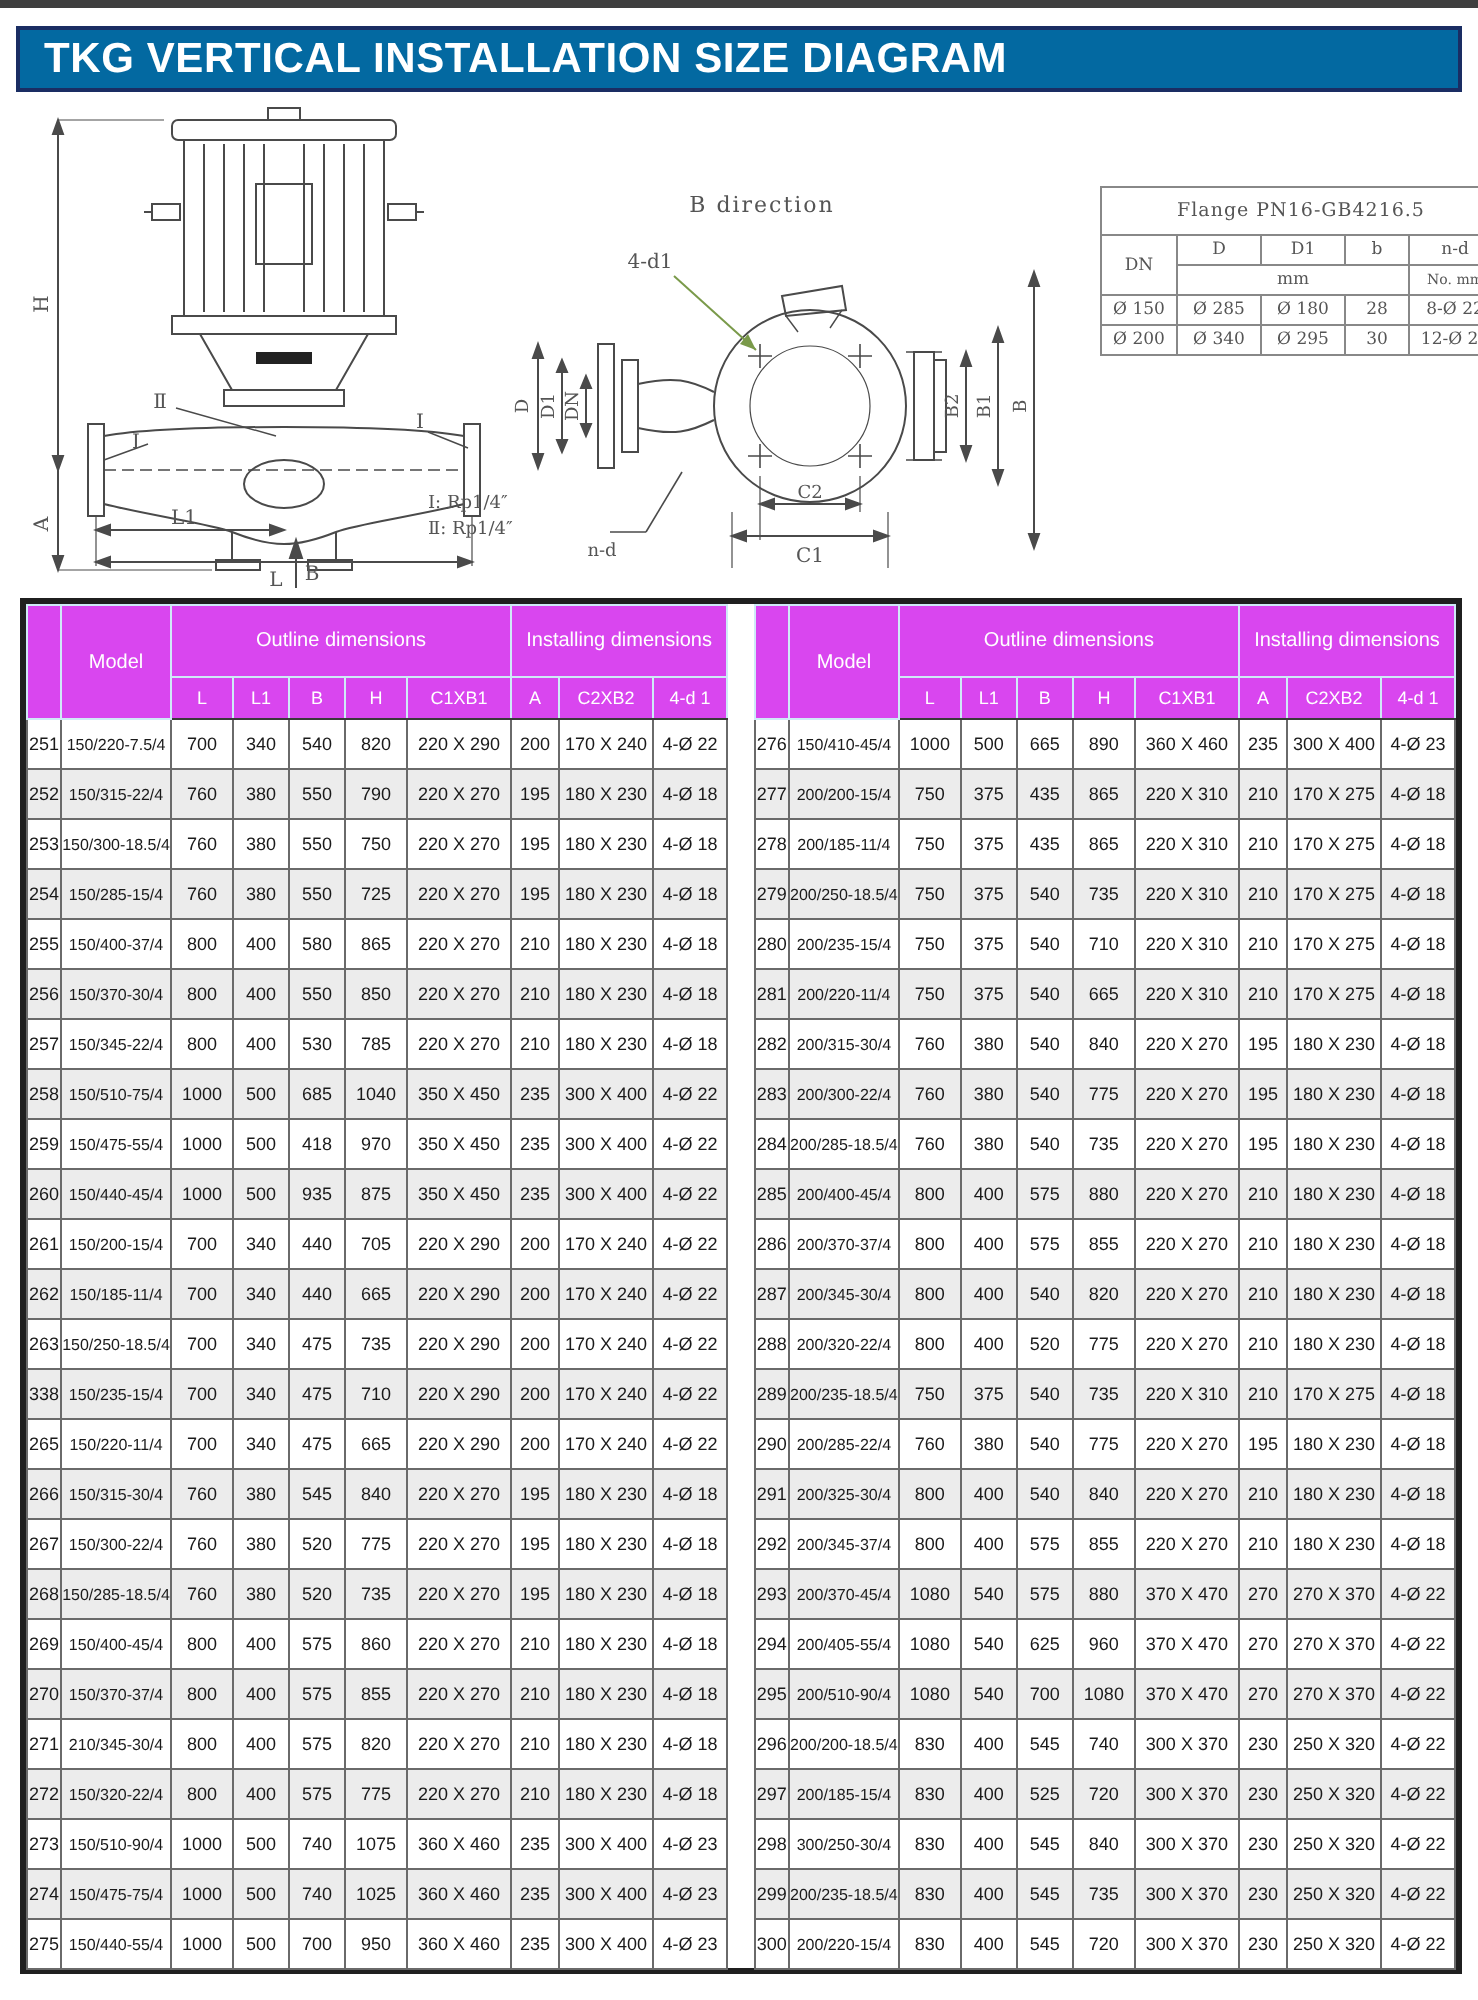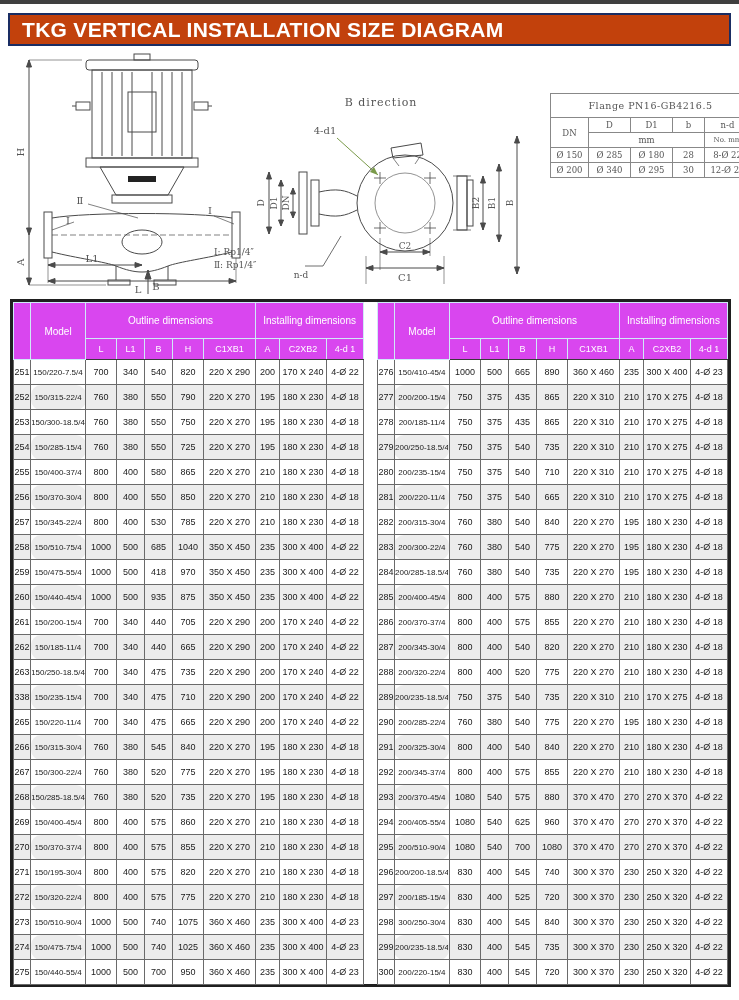--- a/index.html
+++ b/index.html
@@ -4,21 +4,21 @@
 <style>
   * { box-sizing: border-box; }
   html,body { margin:0; padding:0; }
   body {
     width:739px; height:1000px; position:relative; background:#ffffff;
     font-family:"Liberation Sans", sans-serif; color:#1a1a1a;
   }
   .top-line { position:absolute; left:0; top:0; width:739px; height:4px; background:#3f3f3f; }
   .title-bar {
     position:absolute; left:8px; top:13px; width:723px; height:33px;
-    background:#c2410c; border:2px solid #1a2d63; display:flex; align-items:center;
+    background:#0369a1; border:2px solid #1a2d63; display:flex; align-items:center;
     padding-left:12px; color:#ffffff; font-size:21px; font-weight:bold; letter-spacing:.3px;
   }
   
   .pump-svg { position:absolute; left:16px; top:52px; }
   .bdir-svg { position:absolute; left:253px; top:88px; }
   svg text { font-family:"DejaVu Serif", serif; fill:#555; }
   .rp-notes {
     position:absolute; left:214px; top:246px; font-family:"DejaVu Serif", serif;
     font-size:9px; color:#555; line-height:13px; white-space:nowrap;
   }
@@ -40,21 +40,21 @@
   table.dim th {
     background:#d946ef; color:#ffffff; font-weight:normal; border:1px solid #cfeaf7;
     overflow:hidden; padding:0;
   }
   table.dim tr.h1 th { font-size:10px; height:36px; }
   table.dim tr.h2 th { font-size:9px; height:21px; border-bottom:1px solid #3a3a3a; }
   table.dim td {
     border:1px solid #6a6a6a; text-align:center; height:25px; padding:0;
     white-space:nowrap; overflow:hidden;
   }
-  table.dim td[data-name="model-cell"] { font-size:8px;border-radius:10px; }
+  table.dim td[data-name="model-cell"] { font-size:8px; }
   table.dim tbody tr:nth-child(even) td { background:#ececec; }
 </style>
 </head>
 <body>
 
 <div class="top-line" data-name="page-top-rule"></div>
 
 <div class="title-bar" data-name="page-title-bar">
   <span data-name="page-title">TKG VERTICAL INSTALLATION SIZE DIAGRAM</span>
 </div>
@@ -508,21 +508,21 @@
           <td data-name="dim-cell">400</td>
           <td data-name="dim-cell">575</td>
           <td data-name="dim-cell">855</td>
           <td data-name="dim-cell">220 X 270</td>
           <td data-name="dim-cell">210</td>
           <td data-name="dim-cell">180 X 230</td>
           <td data-name="dim-cell">4-Ø 18</td>
         </tr>
         <tr data-name="table-row">
           <td data-name="row-number-cell">271</td>
-          <td data-name="model-cell">150/195-30/4</td>
+          <td data-name="model-cell">210/345-30/4</td>
           <td data-name="dim-cell">800</td>
           <td data-name="dim-cell">400</td>
           <td data-name="dim-cell">575</td>
           <td data-name="dim-cell">820</td>
           <td data-name="dim-cell">220 X 270</td>
           <td data-name="dim-cell">210</td>
           <td data-name="dim-cell">180 X 230</td>
           <td data-name="dim-cell">4-Ø 18</td>
         </tr>
         <tr data-name="table-row">

